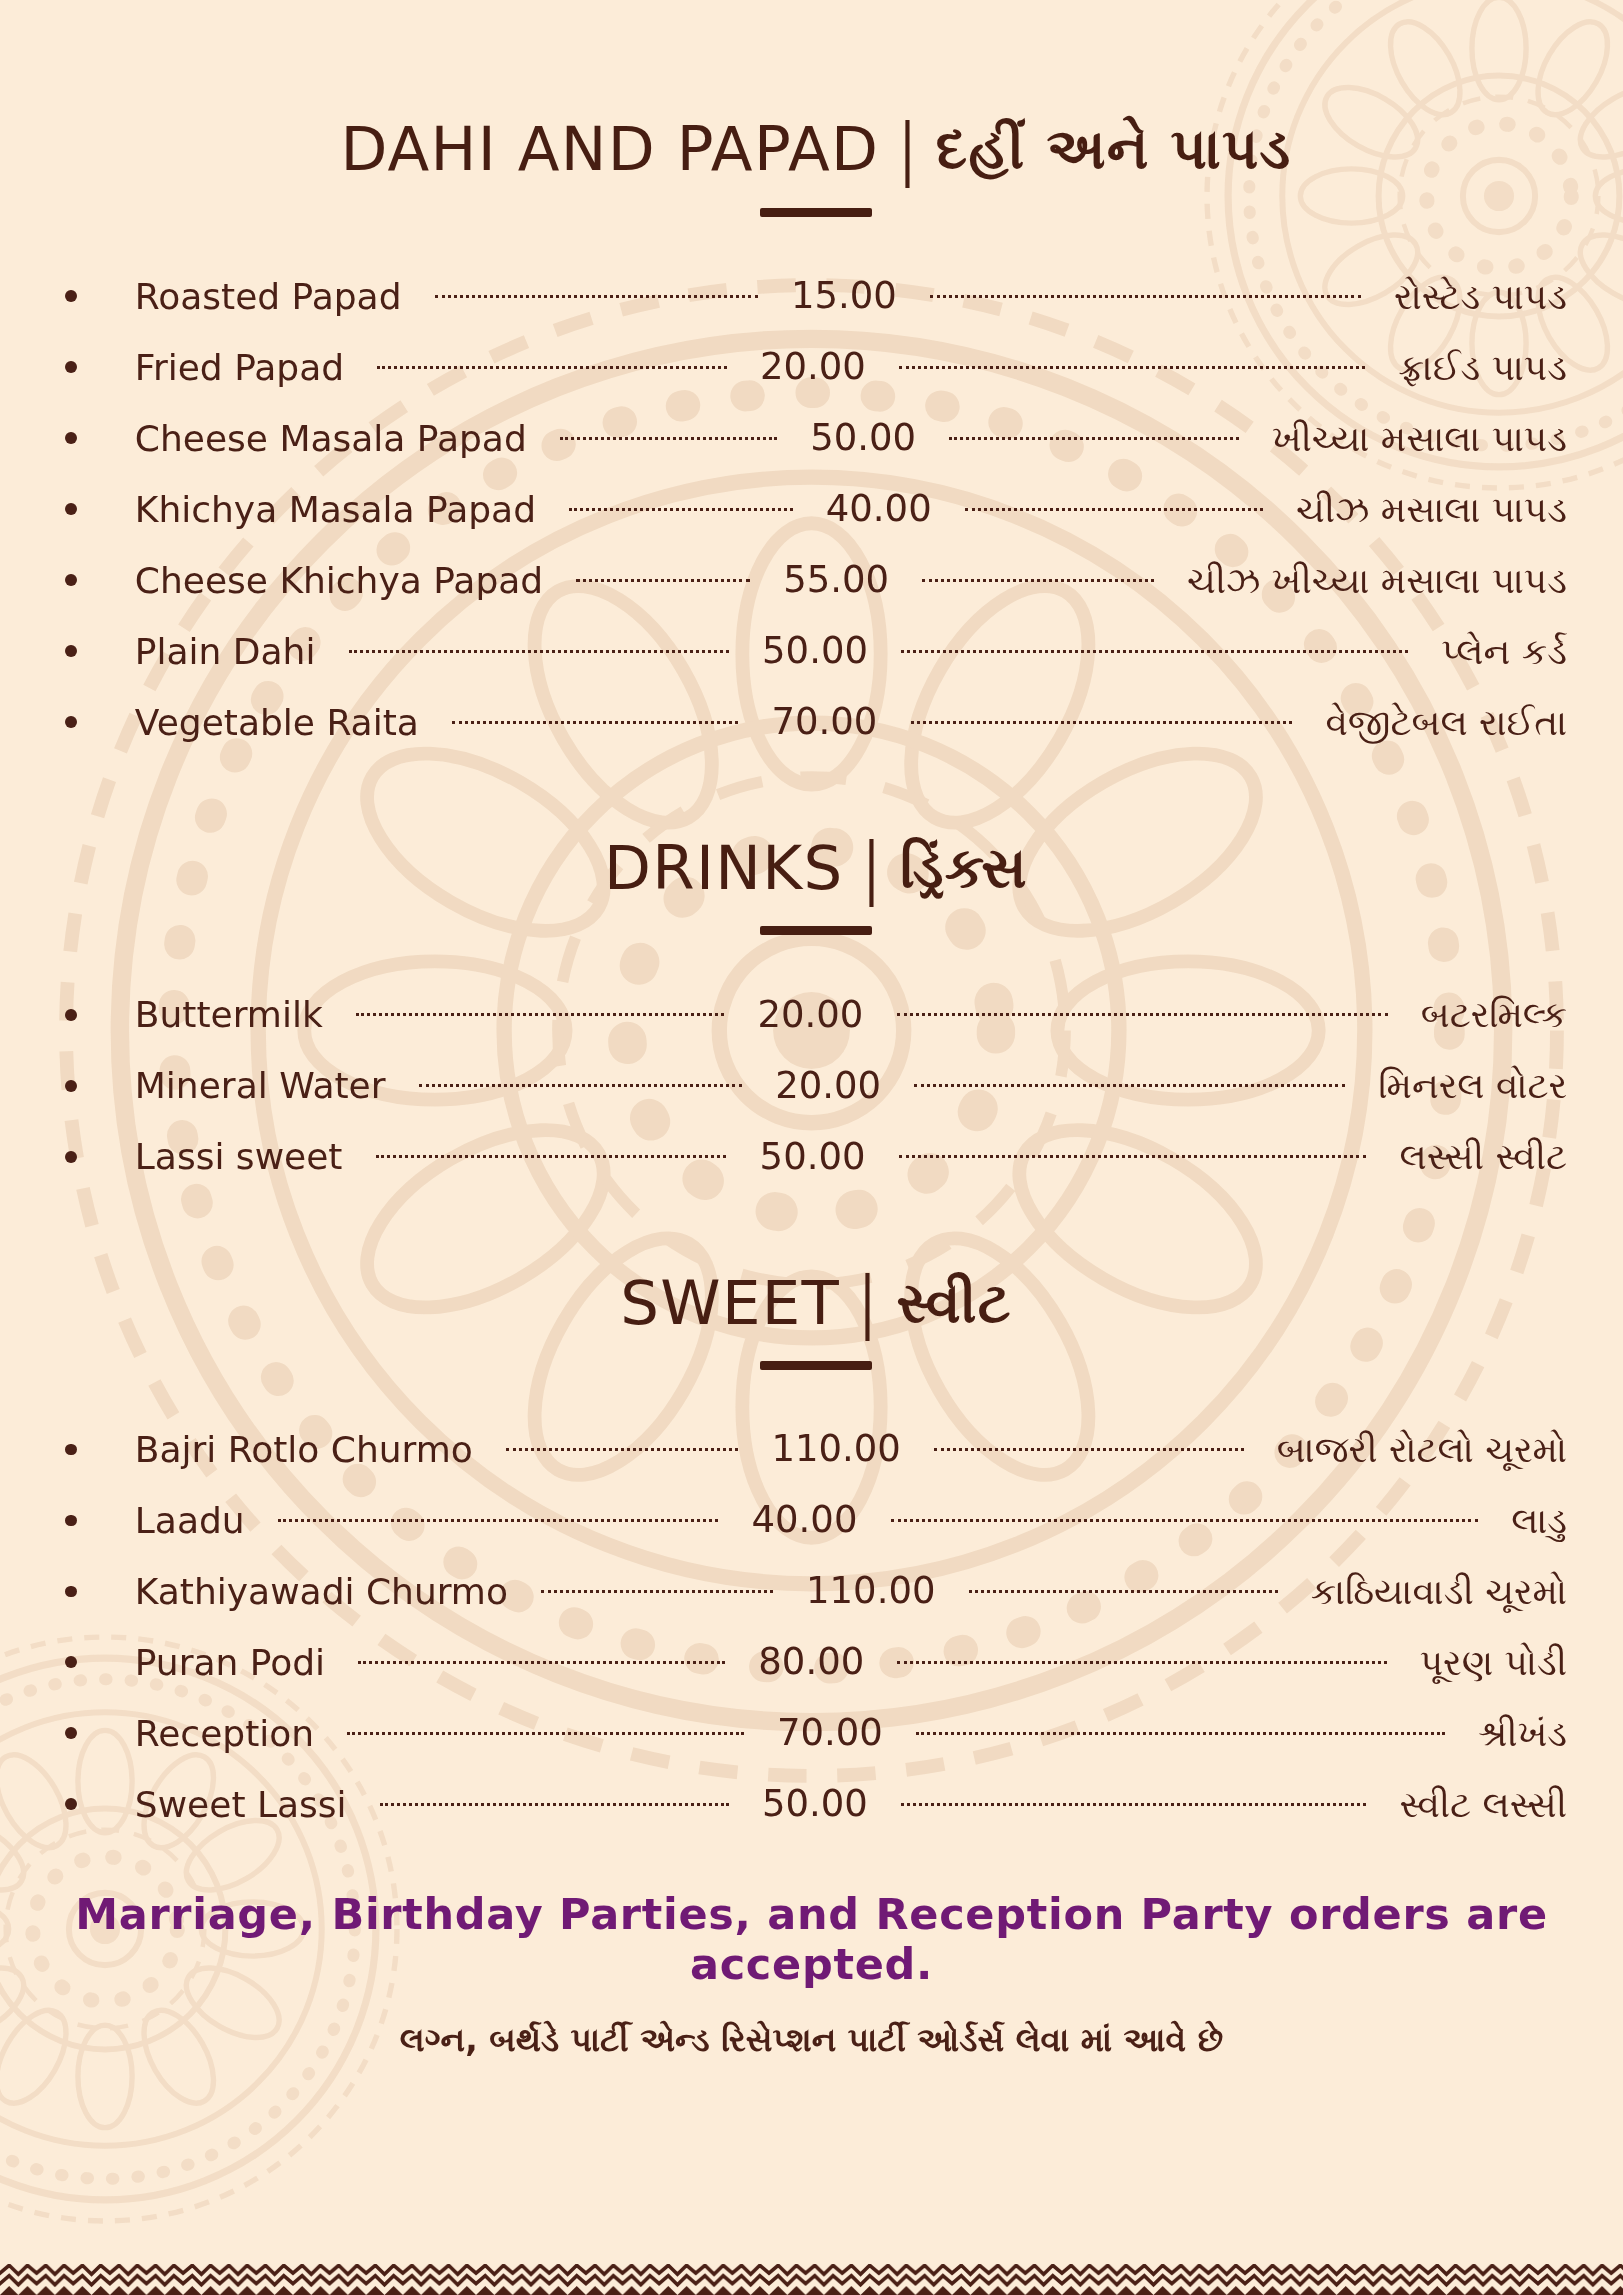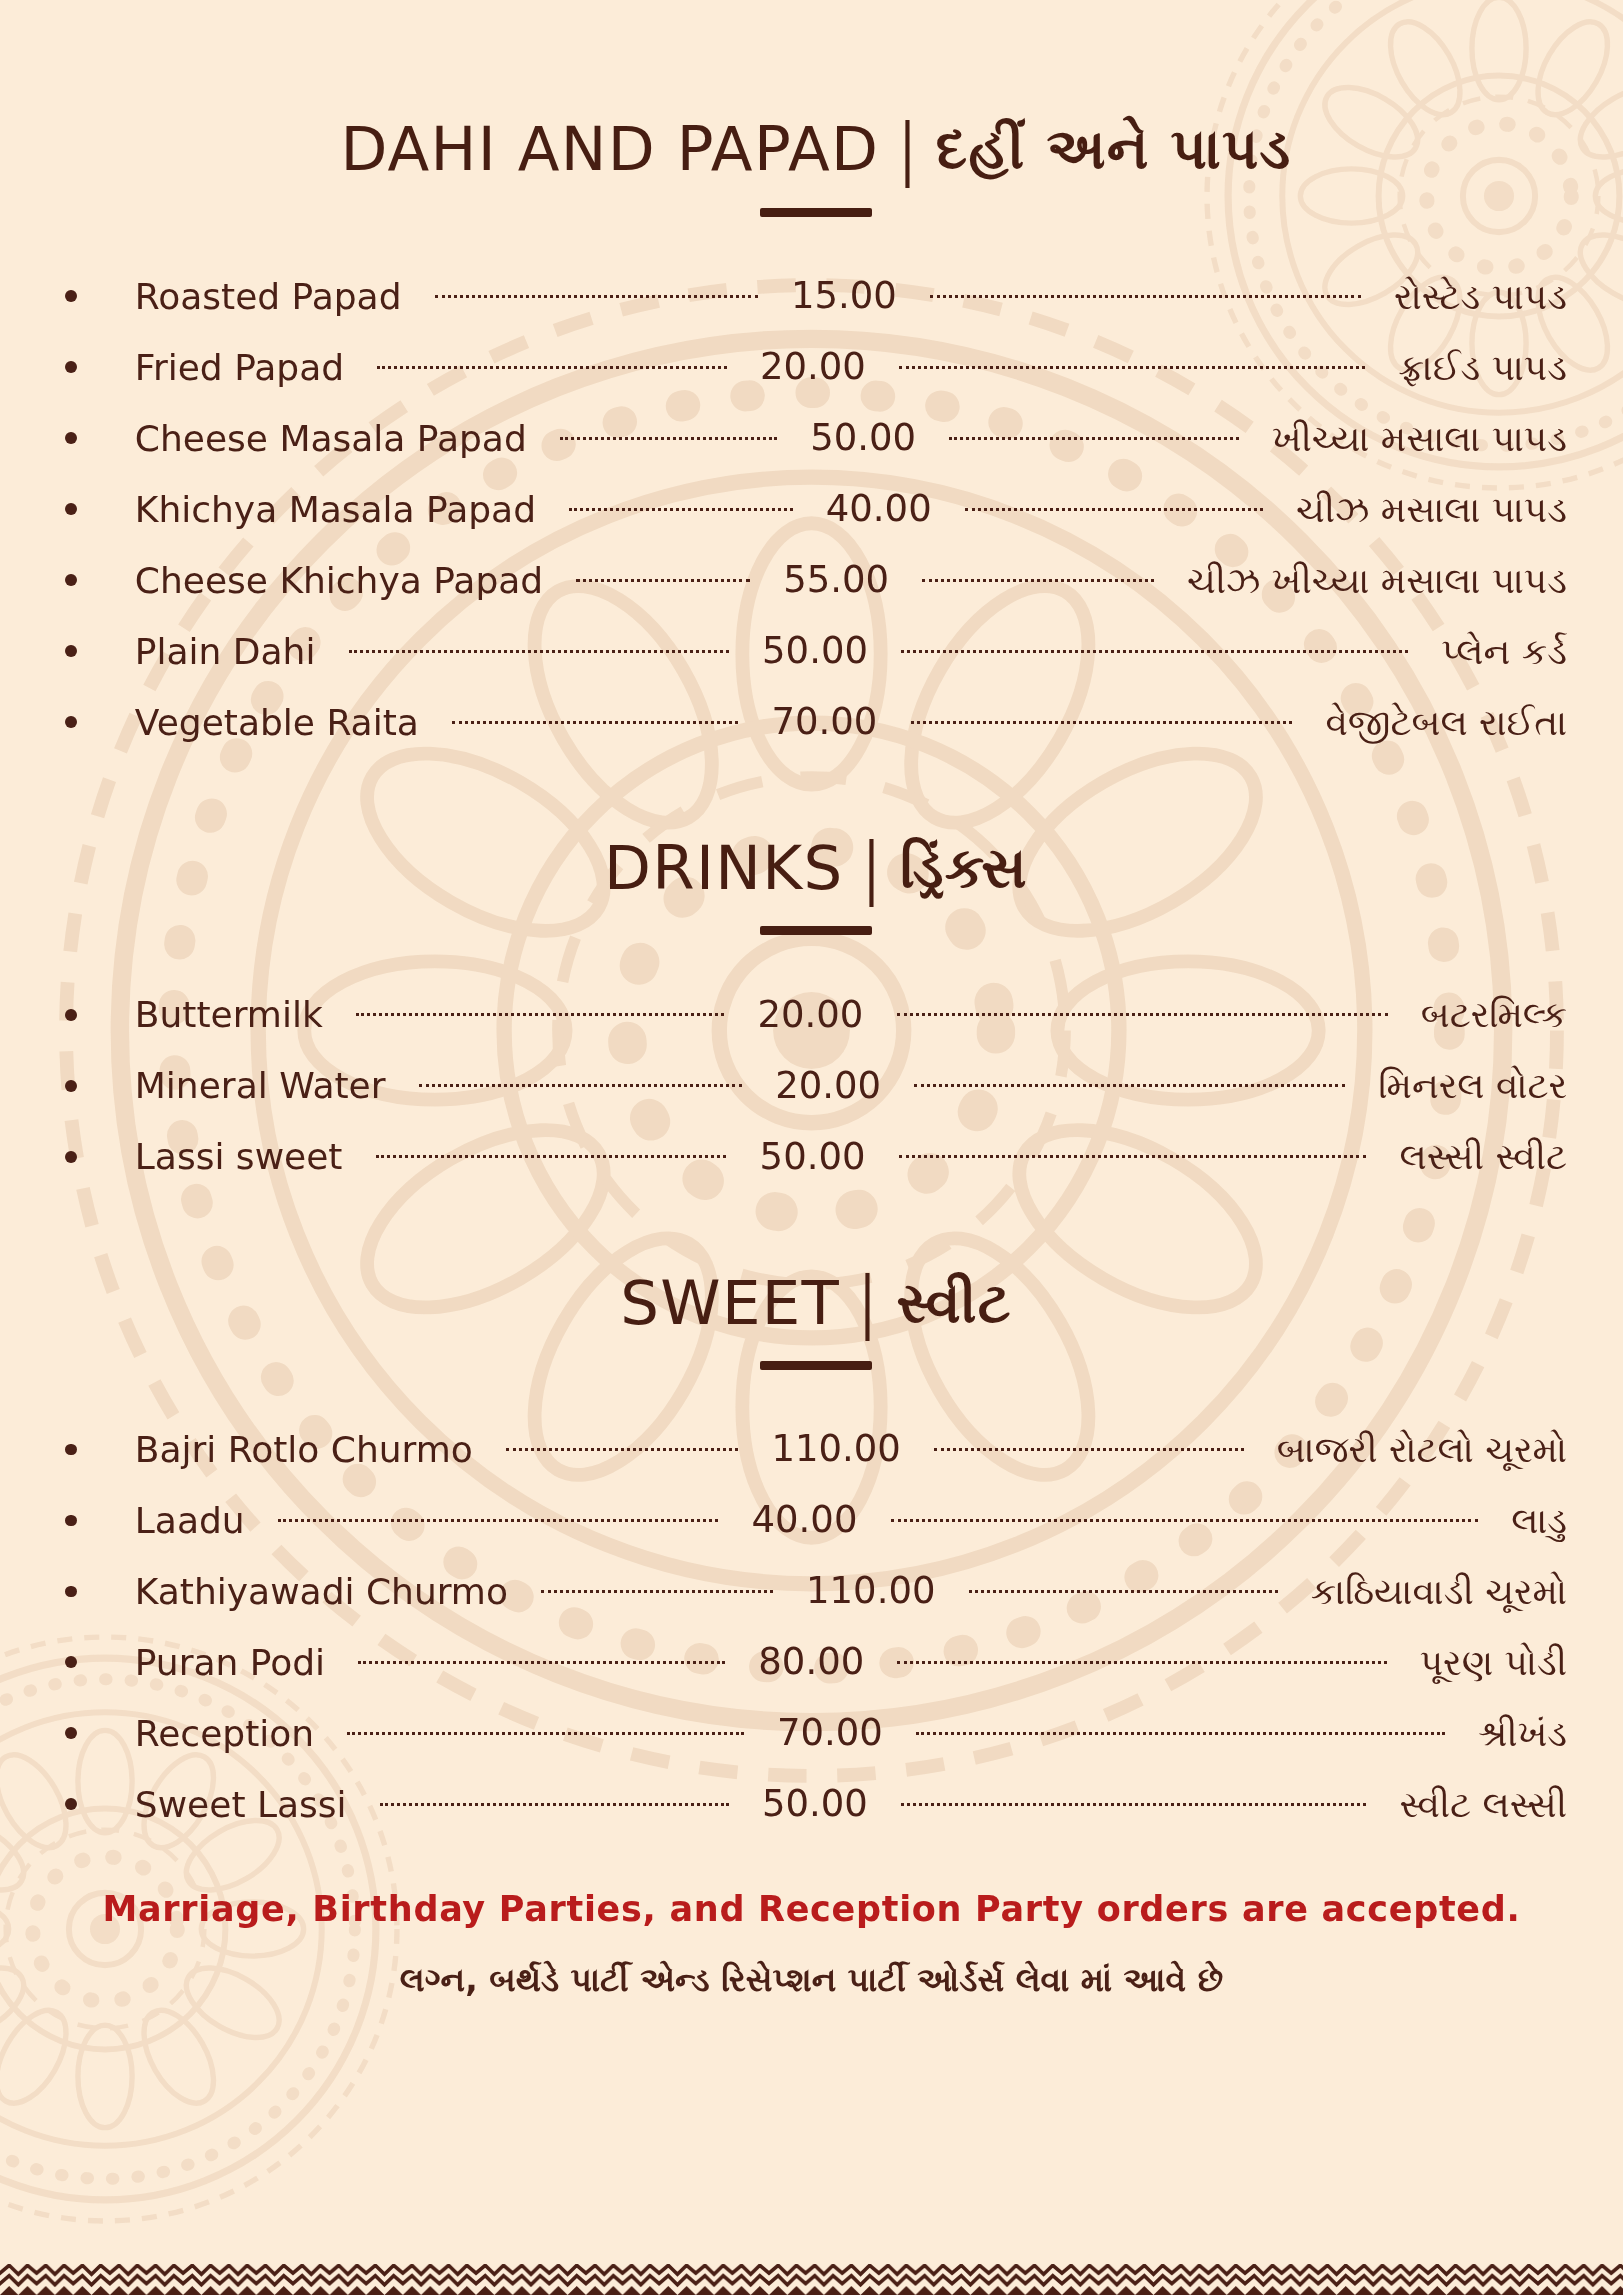--- a/index.html
+++ b/index.html
@@ -47,22 +47,22 @@
   .name-gu{white-space:nowrap;}
   .dots{
     flex:3;min-width:26px;height:0;
     border-bottom:3.9px dotted #4a2016;
     margin:0 5.2px;
   }
   .dots-b{flex:4;}
 
   .note{position:relative;z-index:1;margin-top:49px;text-align:center;}
   .note-en{
-    margin:0;font-size:35px;font-weight:bold;
-    letter-spacing:0.7px;color:#b91c1c;
+    margin:0;font-size:43px;font-weight:bold;
+    letter-spacing:0.7px;color:#701a75;
   }
   .note-gu{margin:31px 0 0;font-size:33px;font-weight:bold;color:#4a2016;}
 
   .zigzag{position:absolute;left:0;right:0;bottom:0;height:31px;z-index:2;}
   .zigzag svg{display:block;width:100%;height:31px;}
 </style>
 </head>
 <body>
 
 <div class="page">

